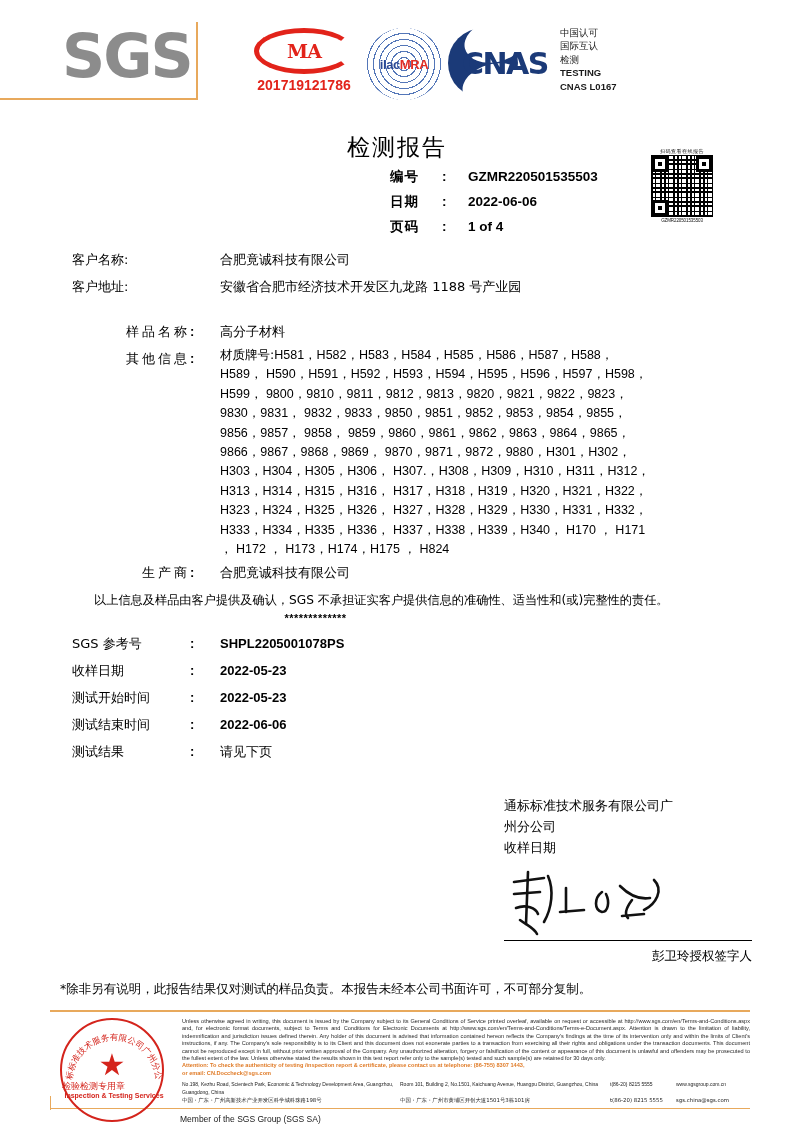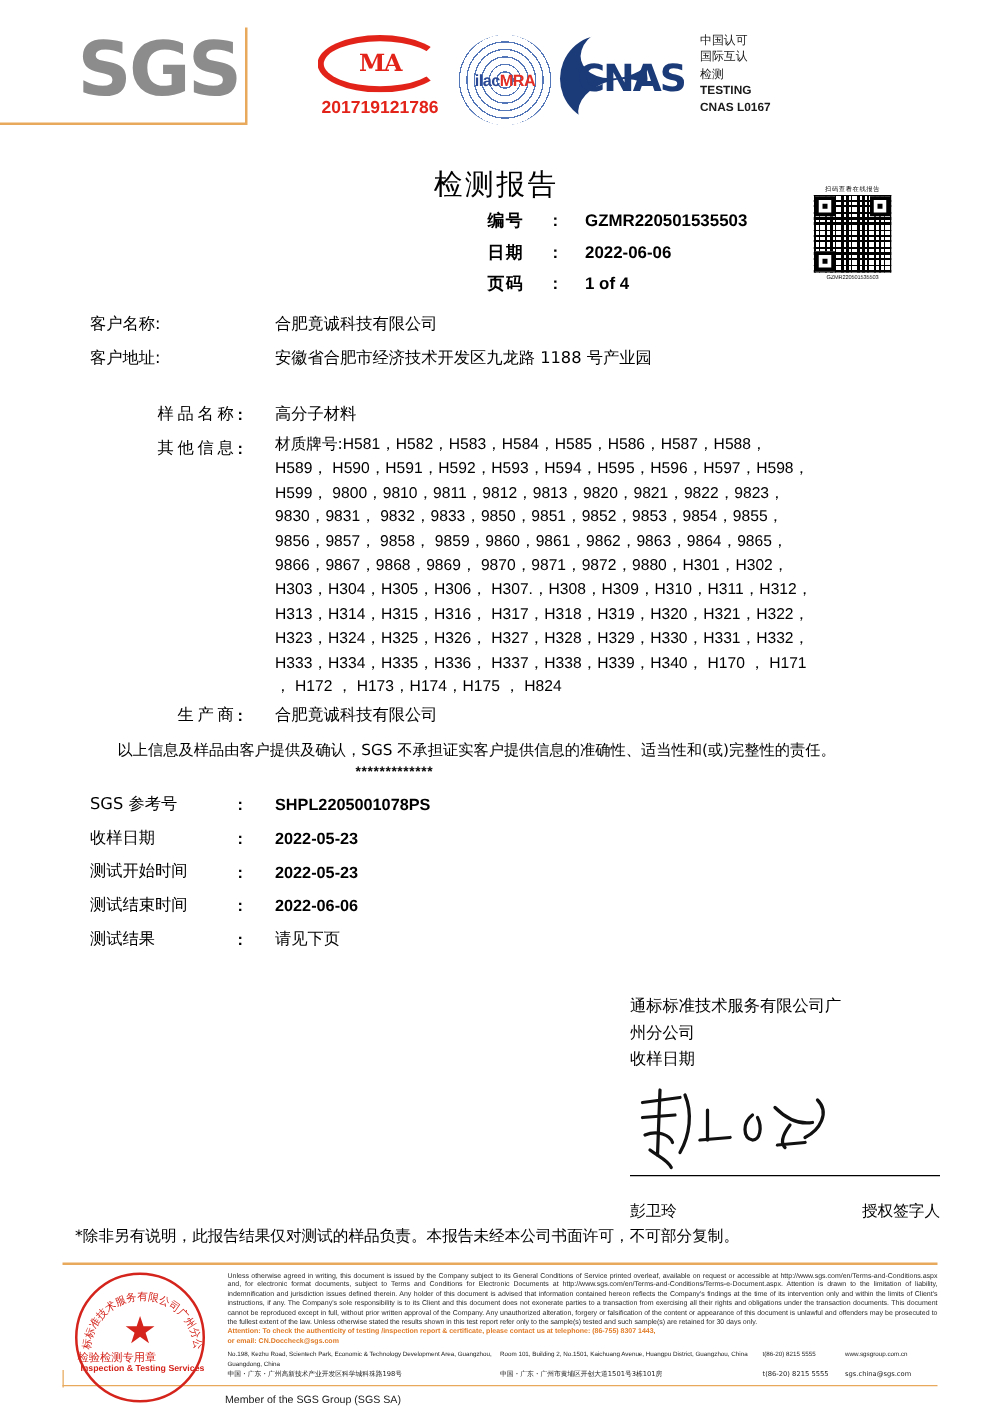--- a/index.html
+++ b/index.html
@@ -163,22 +163,22 @@
   
   .sig-zone { position: relative; margin-top: 30px; padding-left: 432px; height: 160px; }
   .sig-company {
     font-family: "DejaVu Sans", sans-serif; font-size: 13px; line-height: 21px;
   }
   .sig-scribble {
     width: 180px; height: 70px; margin-top: 10px; position: relative;
   }
   .sig-line { width: 248px; height: 1px; background: #000; margin-top: 2px; }
   .sig-names {
-    display: flex; justify-content: space-between; width: 248px;
-    font-family: "DejaVu Sans", sans-serif; font-size: 12.5px; margin-top: 20px;
+    display: flex; justify-content: flex-end; width: 248px;
+    font-family: "DejaVu Sans", sans-serif; font-size: 12.5px; margin-top: 7px;
   }
 
   .footnote {
     font-family: "DejaVu Sans", sans-serif;
     font-size: 12.5px; margin: 26px 0 0 60px;
   }
 
   
   .footer { position: absolute; left: 0; bottom: 0; width: 800px; }
   .footer-rule-top { width: 700px; height: 2px; background: #e8a95c; margin: 0 auto; }

